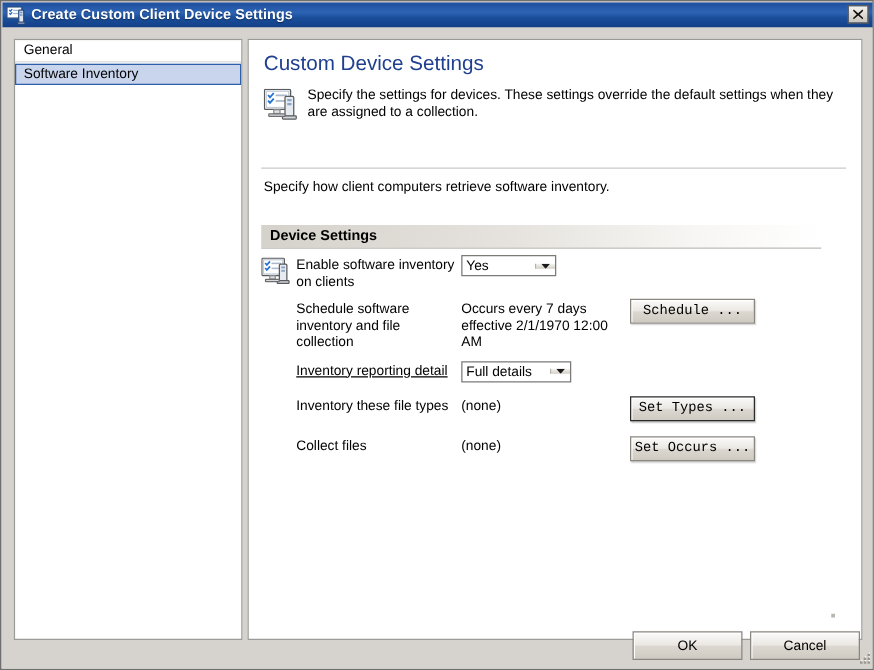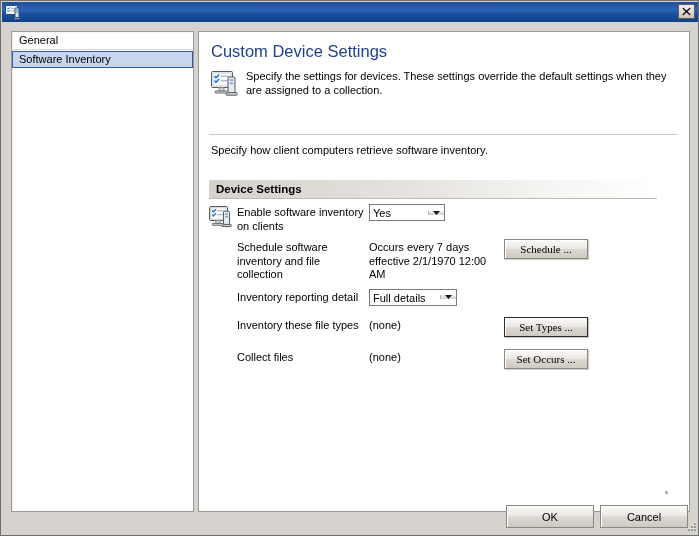--- a/index.html
+++ b/index.html
@@ -246,33 +246,33 @@
     border-left: 1px solid #b5b2ab;
     display: flex;
     align-items: center;
     justify-content: center;
   }
   .combo.w-combo-yes { width: 76px; }
   .combo.w-combo-detail { width: 88px; }
 
   
   .pushbtn {
-    width: 84px;
+    width: 100px;
     height: 20px;
     background: linear-gradient(to bottom, #fbfaf9 0%, #ebe8e3 48%, #dcd8d1 52%, #cfcac1 100%);
     border: 1px solid #8a8780;
     box-shadow: inset 1px 1px 0 #ffffff, 1px 1px 1px rgba(0,0,0,.18);
     box-sizing: border-box;
     font-size: 11px;
     color: #000;
     display: flex;
     align-items: center;
     justify-content: center;
     cursor: default;
-    font-family: Liberation Serif, serif;
+    font-family: Liberation Mono, monospace;
     position: relative;
     top: -2px;
   }
   .pushbtn.default {
     border: 1px solid #2b2b2b;
     box-shadow: inset 1px 1px 0 #ffffff, 1px 1px 1px rgba(0,0,0,.22);
   }
 
   #artifact-dot {
     position: absolute;
@@ -324,20 +324,21 @@
         <path d="M2.5 3 L3.3 4 L4.8 2.3" stroke="#1c63c4" stroke-width="1" fill="none"></path>
         <path d="M2.5 5.5 L3.3 6.5 L4.8 4.8" stroke="#1c63c4" stroke-width="1" fill="none"></path>
         <rect x="5.6" y="2.8" width="5" height="1" fill="#9bb2cf"></rect>
         <rect x="5.6" y="5.3" width="5" height="1" fill="#9bb2cf"></rect>
         <rect x="10" y="3" width="4" height="10" rx="0.6" fill="#dfe6f0" stroke="#2a4a7a"></rect>
         <rect x="11" y="4.4" width="2" height="1.2" fill="#6f93c2"></rect>
         <rect x="11" y="6.4" width="2" height="1.2" fill="#6f93c2"></rect>
         <rect x="9" y="12.6" width="6" height="1.6" rx="0.4" fill="#c4cedd" stroke="#2a4a7a"></rect>
       </svg>
     </span>
+    <span class="tb-title">Create Custom Client Device Settings</span>
 
     <div id="close-btn" title="Close">
       <span>
         <svg width="9" height="9" viewBox="0 0 9 9">
           <path d="M1 0.6 L4.5 3.6 L8 0.6 L8.6 1.6 L5.6 4.5 L8.6 7.4 L8 8.4 L4.5 5.4 L1 8.4 L0.4 7.4 L3.4 4.5 L0.4 1.6 Z" fill="#101010"></path>
         </svg>
       </span>
     </div>
   </div>
 
@@ -418,21 +419,21 @@
         </div>
 
         <div class="setting-row" style="margin-bottom:9px;">
           <span class="row-label">Schedule software inventory and file collection</span>
           <span class="row-value">Occurs every 7 days effective 2/1/1970 12:00 AM</span>
           <span class="row-action">
             <span class="pushbtn">Schedule ...</span>
           </span>
         </div>
 
-        <div class="setting-row" style="margin-bottom:11px;">
+        <div class="setting-row" style="margin-bottom:11px;text-decoration:underline;">
           <span class="row-label">Inventory reporting detail</span>
           <span class="row-value">
             <span class="combo w-combo-detail">
               <span class="combo-text">Full details</span>
               <span class="combo-arrow">
                 <svg width="7" height="4" viewBox="0 0 7 4">
                     <path d="M0 0 L7 0 L3.5 4 Z" fill="#1a1a1a"></path>
                   </svg>
               </span>
             </span>

